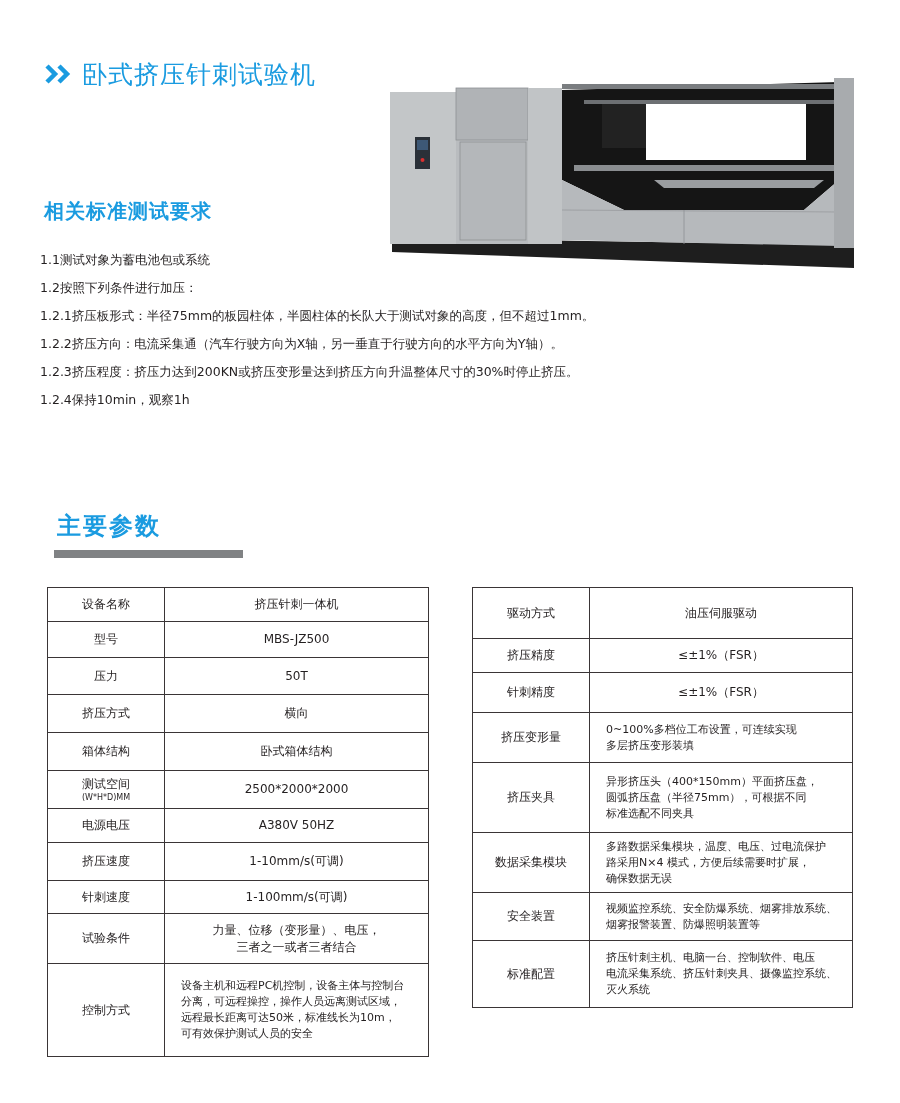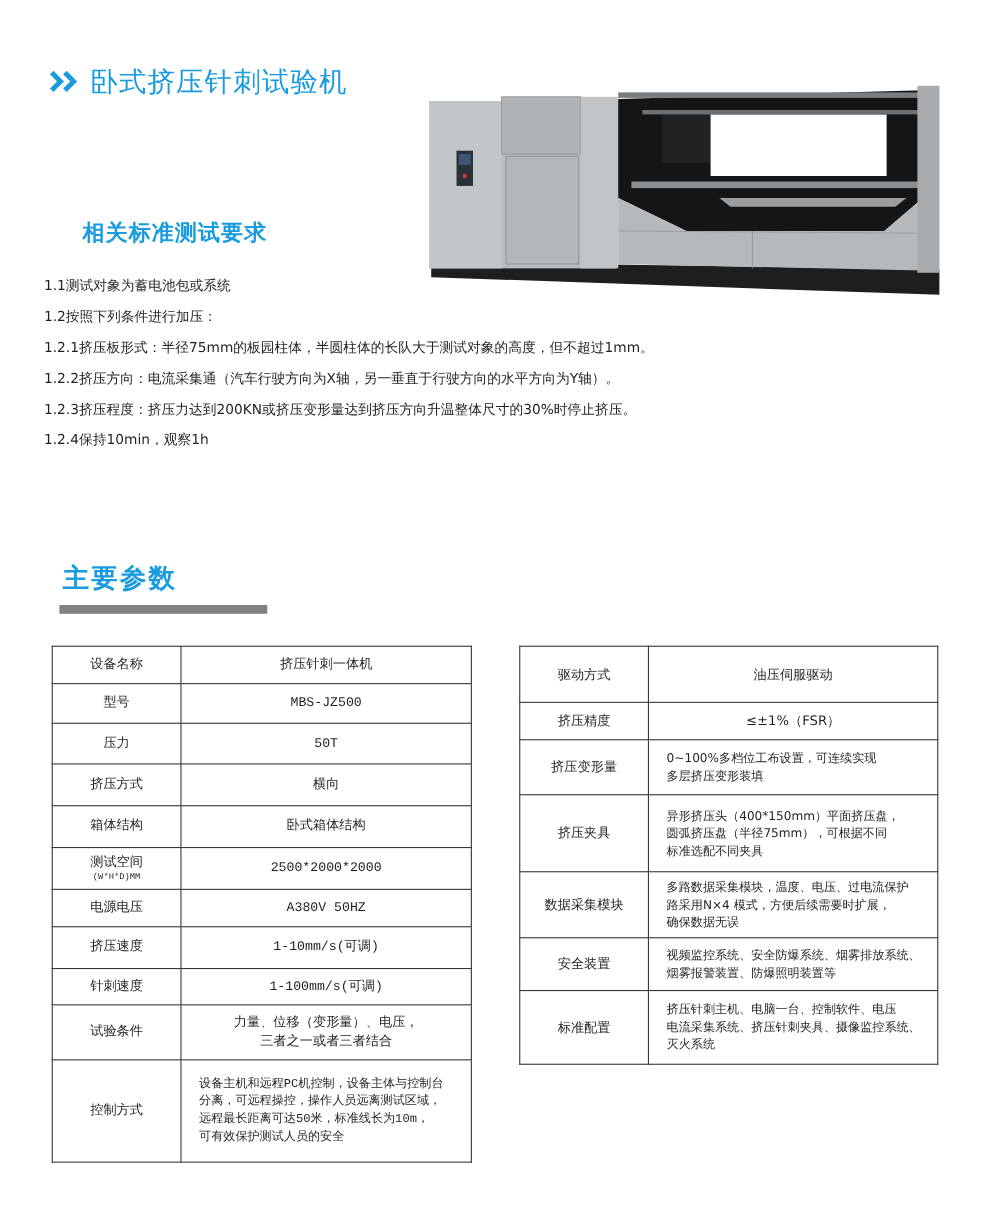--- a/index.html
+++ b/index.html
@@ -5,34 +5,34 @@
   * { box-sizing: border-box; margin: 0; padding: 0; }
   html, body { width: 900px; height: 1103px; background: #ffffff; overflow: hidden; }
   body { position: relative; font-family: "DejaVu Sans", "Liberation Sans", sans-serif; color: #231f20; }
 
   .title-row { position: absolute; left: 44px; top: 56px; height: 36px; display: flex; align-items: center; }
   .chevrons { width: 30px; height: 22px; margin-right: 8px; }
   .main-title { font-size: 25px; color: #1a9be0; letter-spacing: 1px; font-weight: normal; text-align: right; }
 
   .machine { position: absolute; left: 384px; top: 70px; width: 480px; height: 200px; }
 
-  .sub-title { position: absolute; left: 44px; top: 198px; font-size: 20px; color: #1a9be0; letter-spacing: 1px; margin-left: 31px; }
+  .sub-title { position: absolute; left: 44px; top: 198px; font-size: 20px; color: #1a9be0; letter-spacing: 1px; }
 
   .req-list { position: absolute; left: 40px; top: 246px; list-style: none; }
   .req-list li { font-size: 12.5px; line-height: 28px; height: 28px; color: #231f20; white-space: nowrap; }
 
   .params-title { position: absolute; left: 57px; top: 510px; font-size: 24px; color: #1a9be0; letter-spacing: 2px; }
   .params-bar { position: absolute; left: 54px; top: 550px; width: 189px; height: 8px; background: #808284; }
 
   table.spec { position: absolute; border-collapse: collapse; table-layout: fixed; }
   table.spec td { border: 1.5px solid #3a3536; text-align: center; vertical-align: middle; font-size: 12px; color: #231f20; padding: 0 8px; line-height: 17px; }
   table.spec td.val.left-align { text-align: left; padding-left: 16px; font-size: 11px; line-height: 16px; }
   .lbl-small { display: block; font-size: 8px; line-height: 10px; }
 
-  #tbl-left { left: 47px; top: 587px; width: 382px; font-family: Liberation Mono, monospace; }
+  #tbl-left { left: 47px; top: 587px; width: 382px; }
   #tbl-left col.c1 { width: 117px; }
   #tbl-right { left: 472px; top: 587px; width: 381px; }
   #tbl-right col.c1 { width: 117px; }
 </style>
 </head>
 <body>
 
 <div class="title-row">
   <svg class="chevrons" viewBox="0 0 30 22">
     <polyline points="3,3 11,11 3,19" fill="none" stroke="#1a9be0" stroke-width="4.5"></polyline>
@@ -154,20 +154,24 @@
     </colgroup>
   <tbody>
       <tr style="height:51px">
     <td>驱动方式</td>
     <td class="val">油压伺服驱动</td>
   </tr>
   <tr style="height:34px">
     <td>挤压精度</td>
     <td class="val">≤±1%（FSR）</td>
   </tr>
+  <tr style="height:40px">
+    <td>针刺精度</td>
+    <td class="val">≤±1%（FSR）</td>
+  </tr>
   <tr style="height:50px">
     <td>挤压变形量</td>
     <td class="val left-align">
       <div>0~100%多档位工布设置，可连续实现</div>
       <div>多层挤压变形装填</div>
     </td>
   </tr>
   <tr style="height:70px">
     <td>挤压夹具</td>
     <td class="val left-align">

